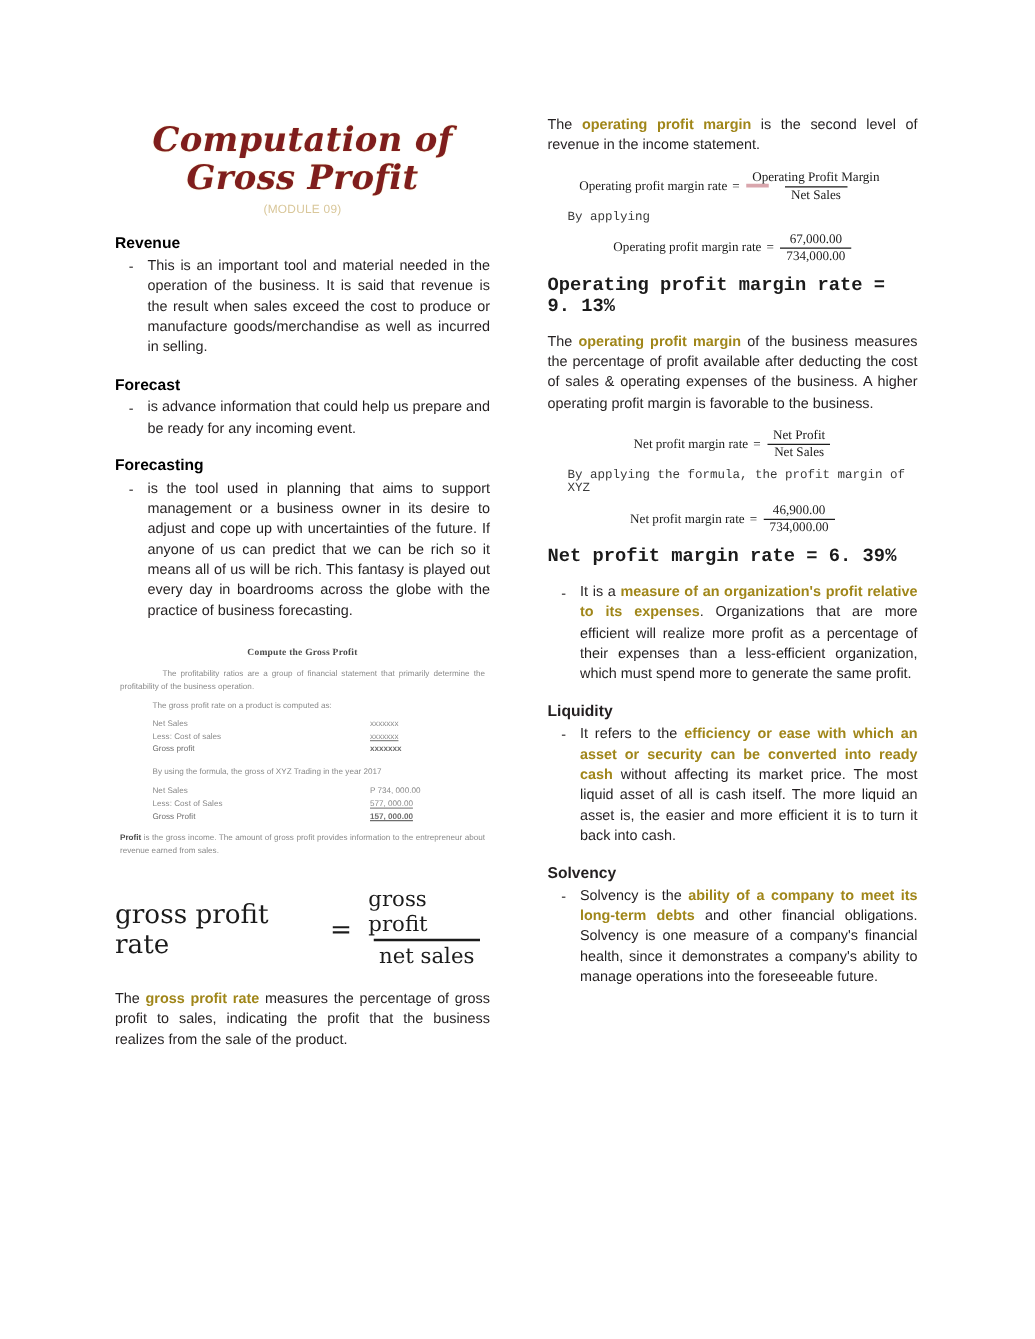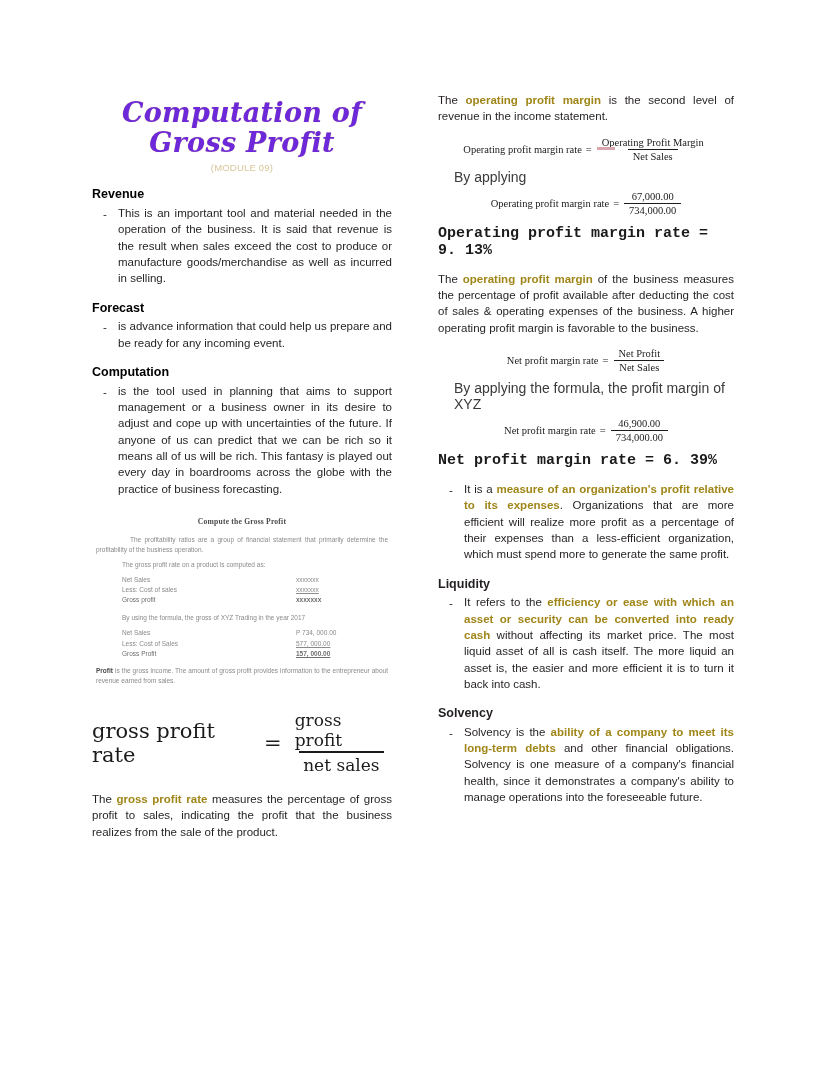--- a/index.html
+++ b/index.html
@@ -30,21 +30,21 @@
   .col-right { left: 438px; width: 296px; }
 
   
   .doc-title {
     font-family: "DejaVu Serif", serif;
     font-style: italic;
     font-weight: bold;
     font-size: 27px;
     line-height: 1.12;
     text-align: center;
-    color: #6d28d9;
+    color: #7f1d1d;
     letter-spacing: .3px;
     margin: 6px 0 0 0;
     padding: 0 8px;
     text-shadow: 0 0 1px #e6d193;
   }
   .doc-subtitle {
     text-align: center;
     font-size: 9.5px;
     color: #d9c79a;
     letter-spacing: .2px;
@@ -169,22 +169,22 @@
   .frow .feq { font-size: 10.5px; margin: 0 5px 0 4px; }
   .fr {
     display: inline-flex;
     flex-direction: column;
     align-items: center;
     font-size: 10.5px;
   }
   .fr .n { padding: 0 5px 1px 5px; }
   .fr .d { padding: 1px 5px 0 5px; border-top: 1px solid #1b1b1b; }
   .fnote {
-    font-family: Liberation Sans, sans-serif;
-    font-size: 14px;
+    font-family: Liberation Mono, monospace;
+    font-size: 10px;
     color: #3a3a3a;
     margin: 7px 0 6px 0;
     padding-left: 16px;
   }
   .fnote.center { text-align: left; }
   .fresult {
     font-weight: bold;
     font-size: 15px;
     margin-top: 9px;
     font-family: Liberation Mono, monospace;
@@ -220,21 +220,21 @@
 
     <div class="sec-block">
       <h2 class="sec gold">Forecast</h2>
       <div class="bullet">
         <div class="dash">-</div>
         <div class="btext">is advance information that could help us prepare and be ready for any incoming event.</div>
       </div>
     </div>
 
     <div class="sec-block">
-      <h2 class="sec gold">Computation</h2>
+      <h2 class="sec gold">Forecasting</h2>
       <div class="bullet">
         <div class="dash">-</div>
         <div class="btext">is the tool used in planning that aims to support management or a business owner in its desire to adjust and cope up with uncertainties of the future. If anyone of us can predict that we can be rich so it means all of us will be rich. This fantasy is played out every day in boardrooms across the globe with the practice of business forecasting.</div>
       </div>
     </div>
 
     <div class="scan-block">
       <div class="scan-title">Compute the Gross Profit</div>
       <div class="scan-p ind">The profitability ratios are a group of financial statement that primarily determine the profitability of the business operation.</div>
       <div class="scan-p ind2">The gross profit rate on a product is computed as:</div>

